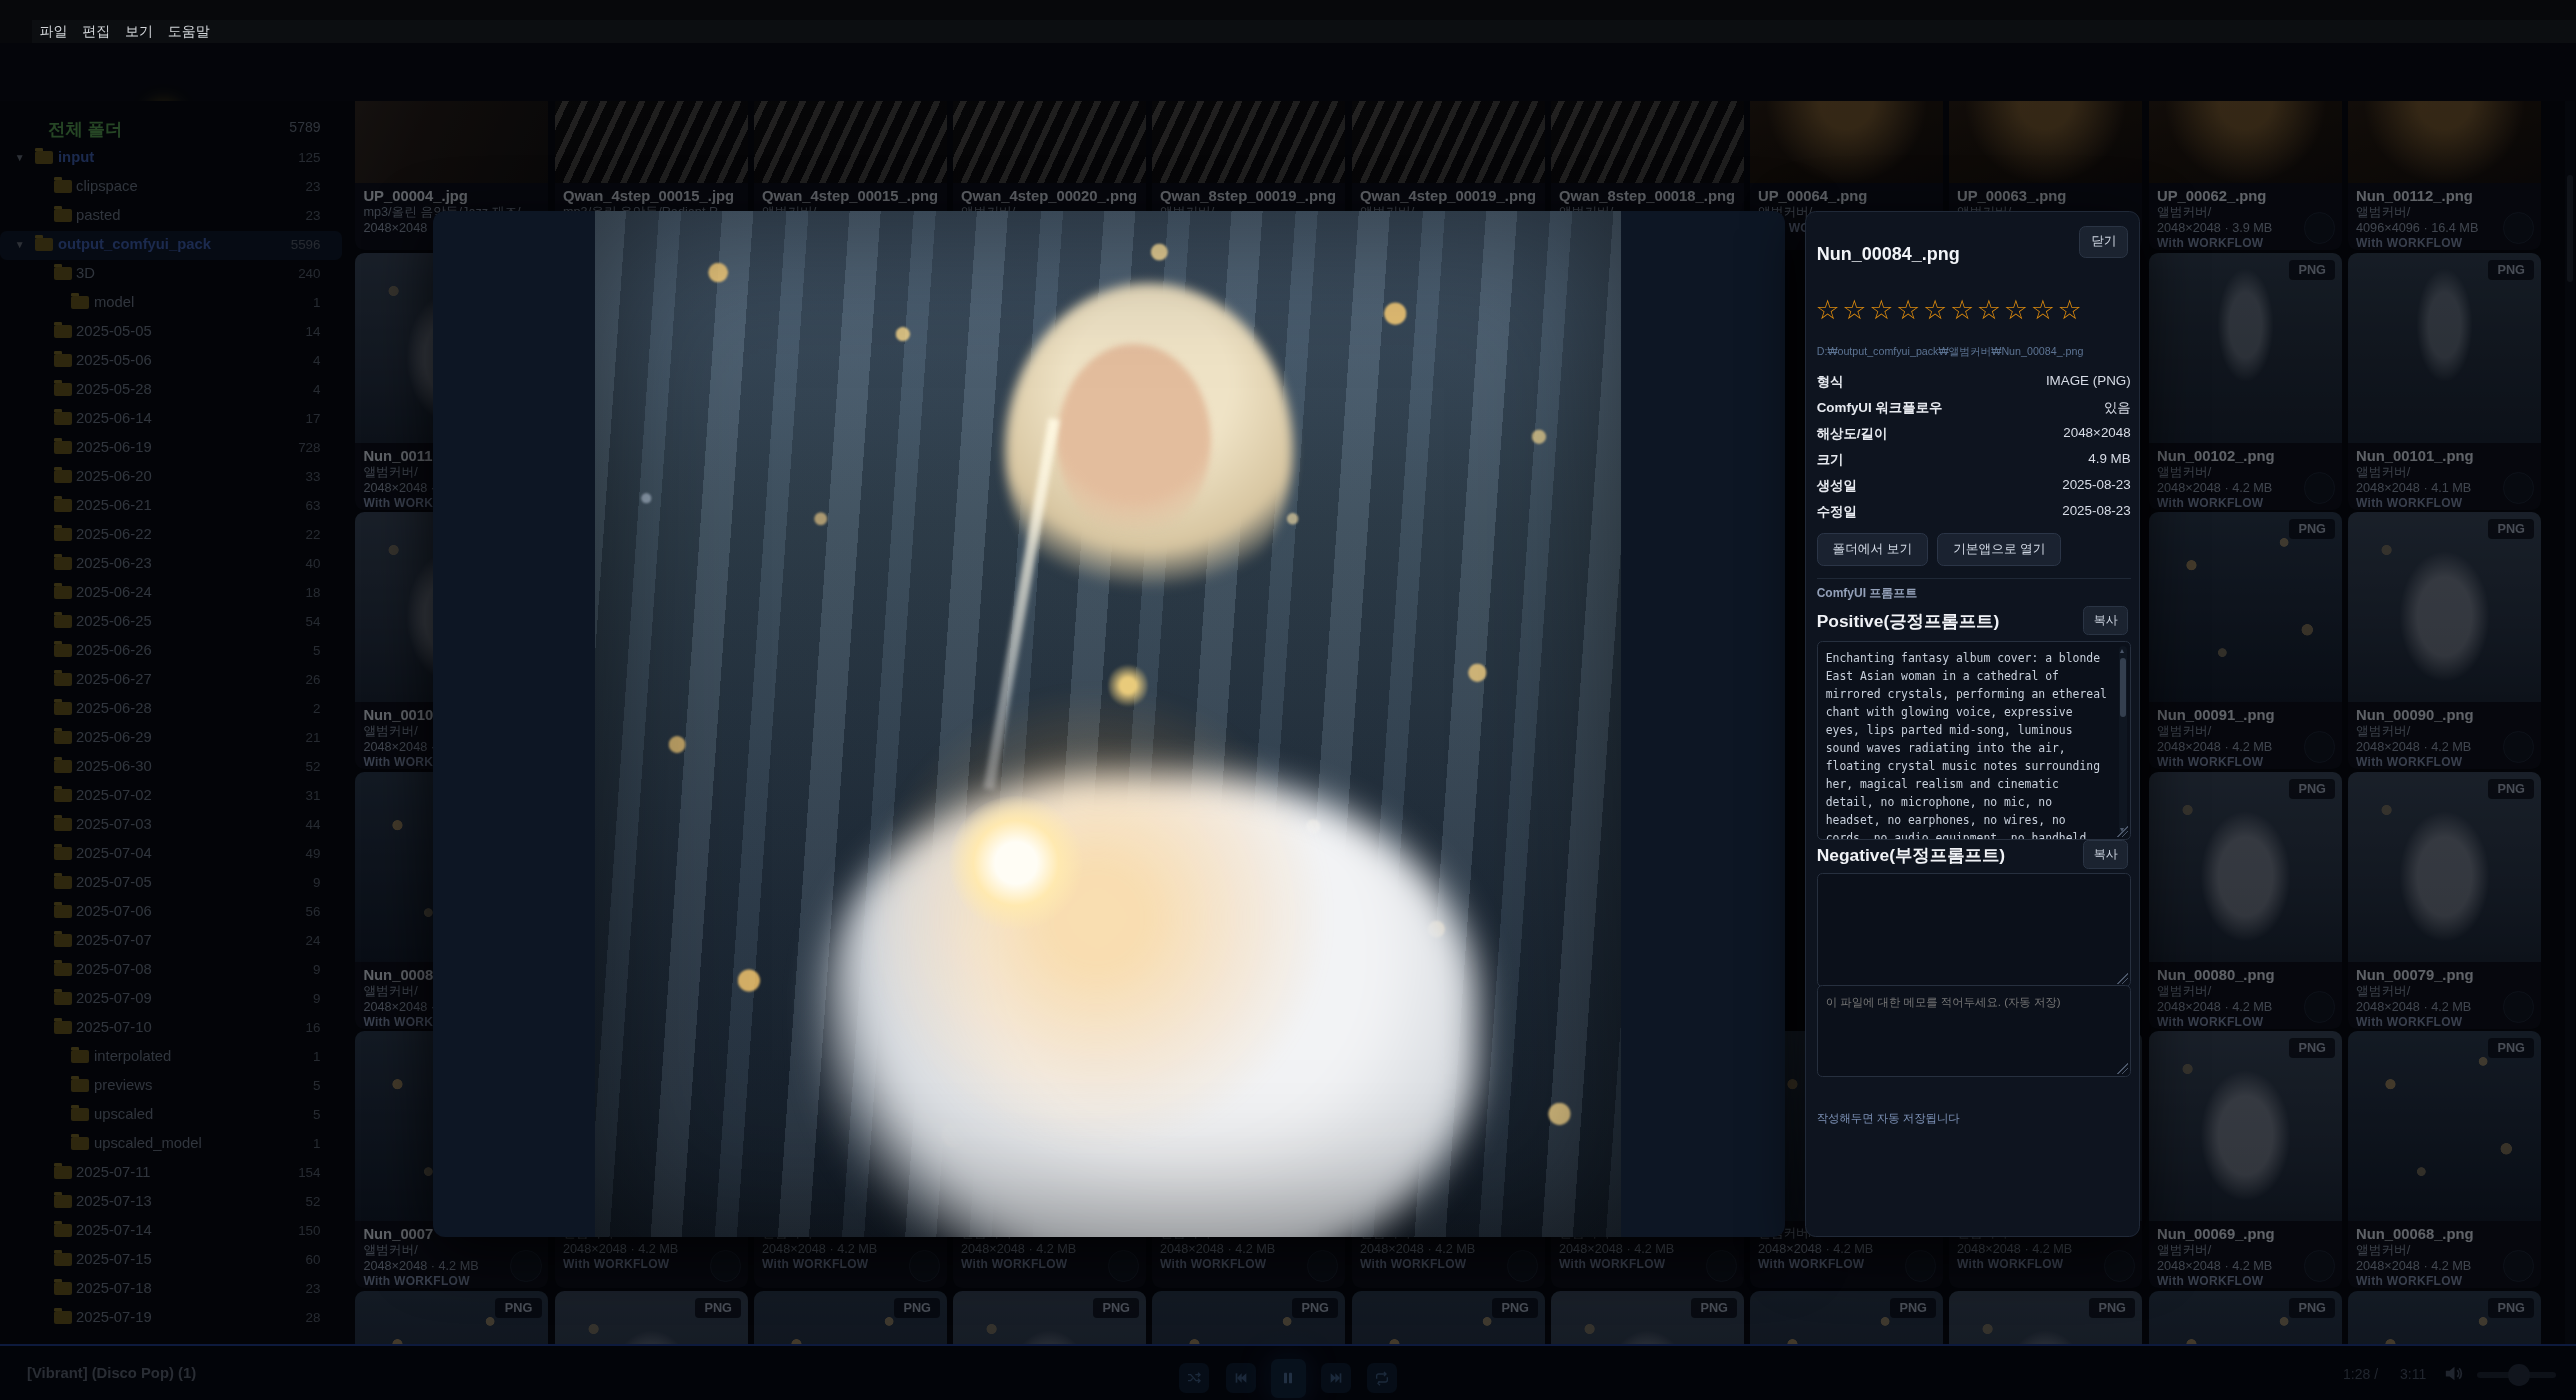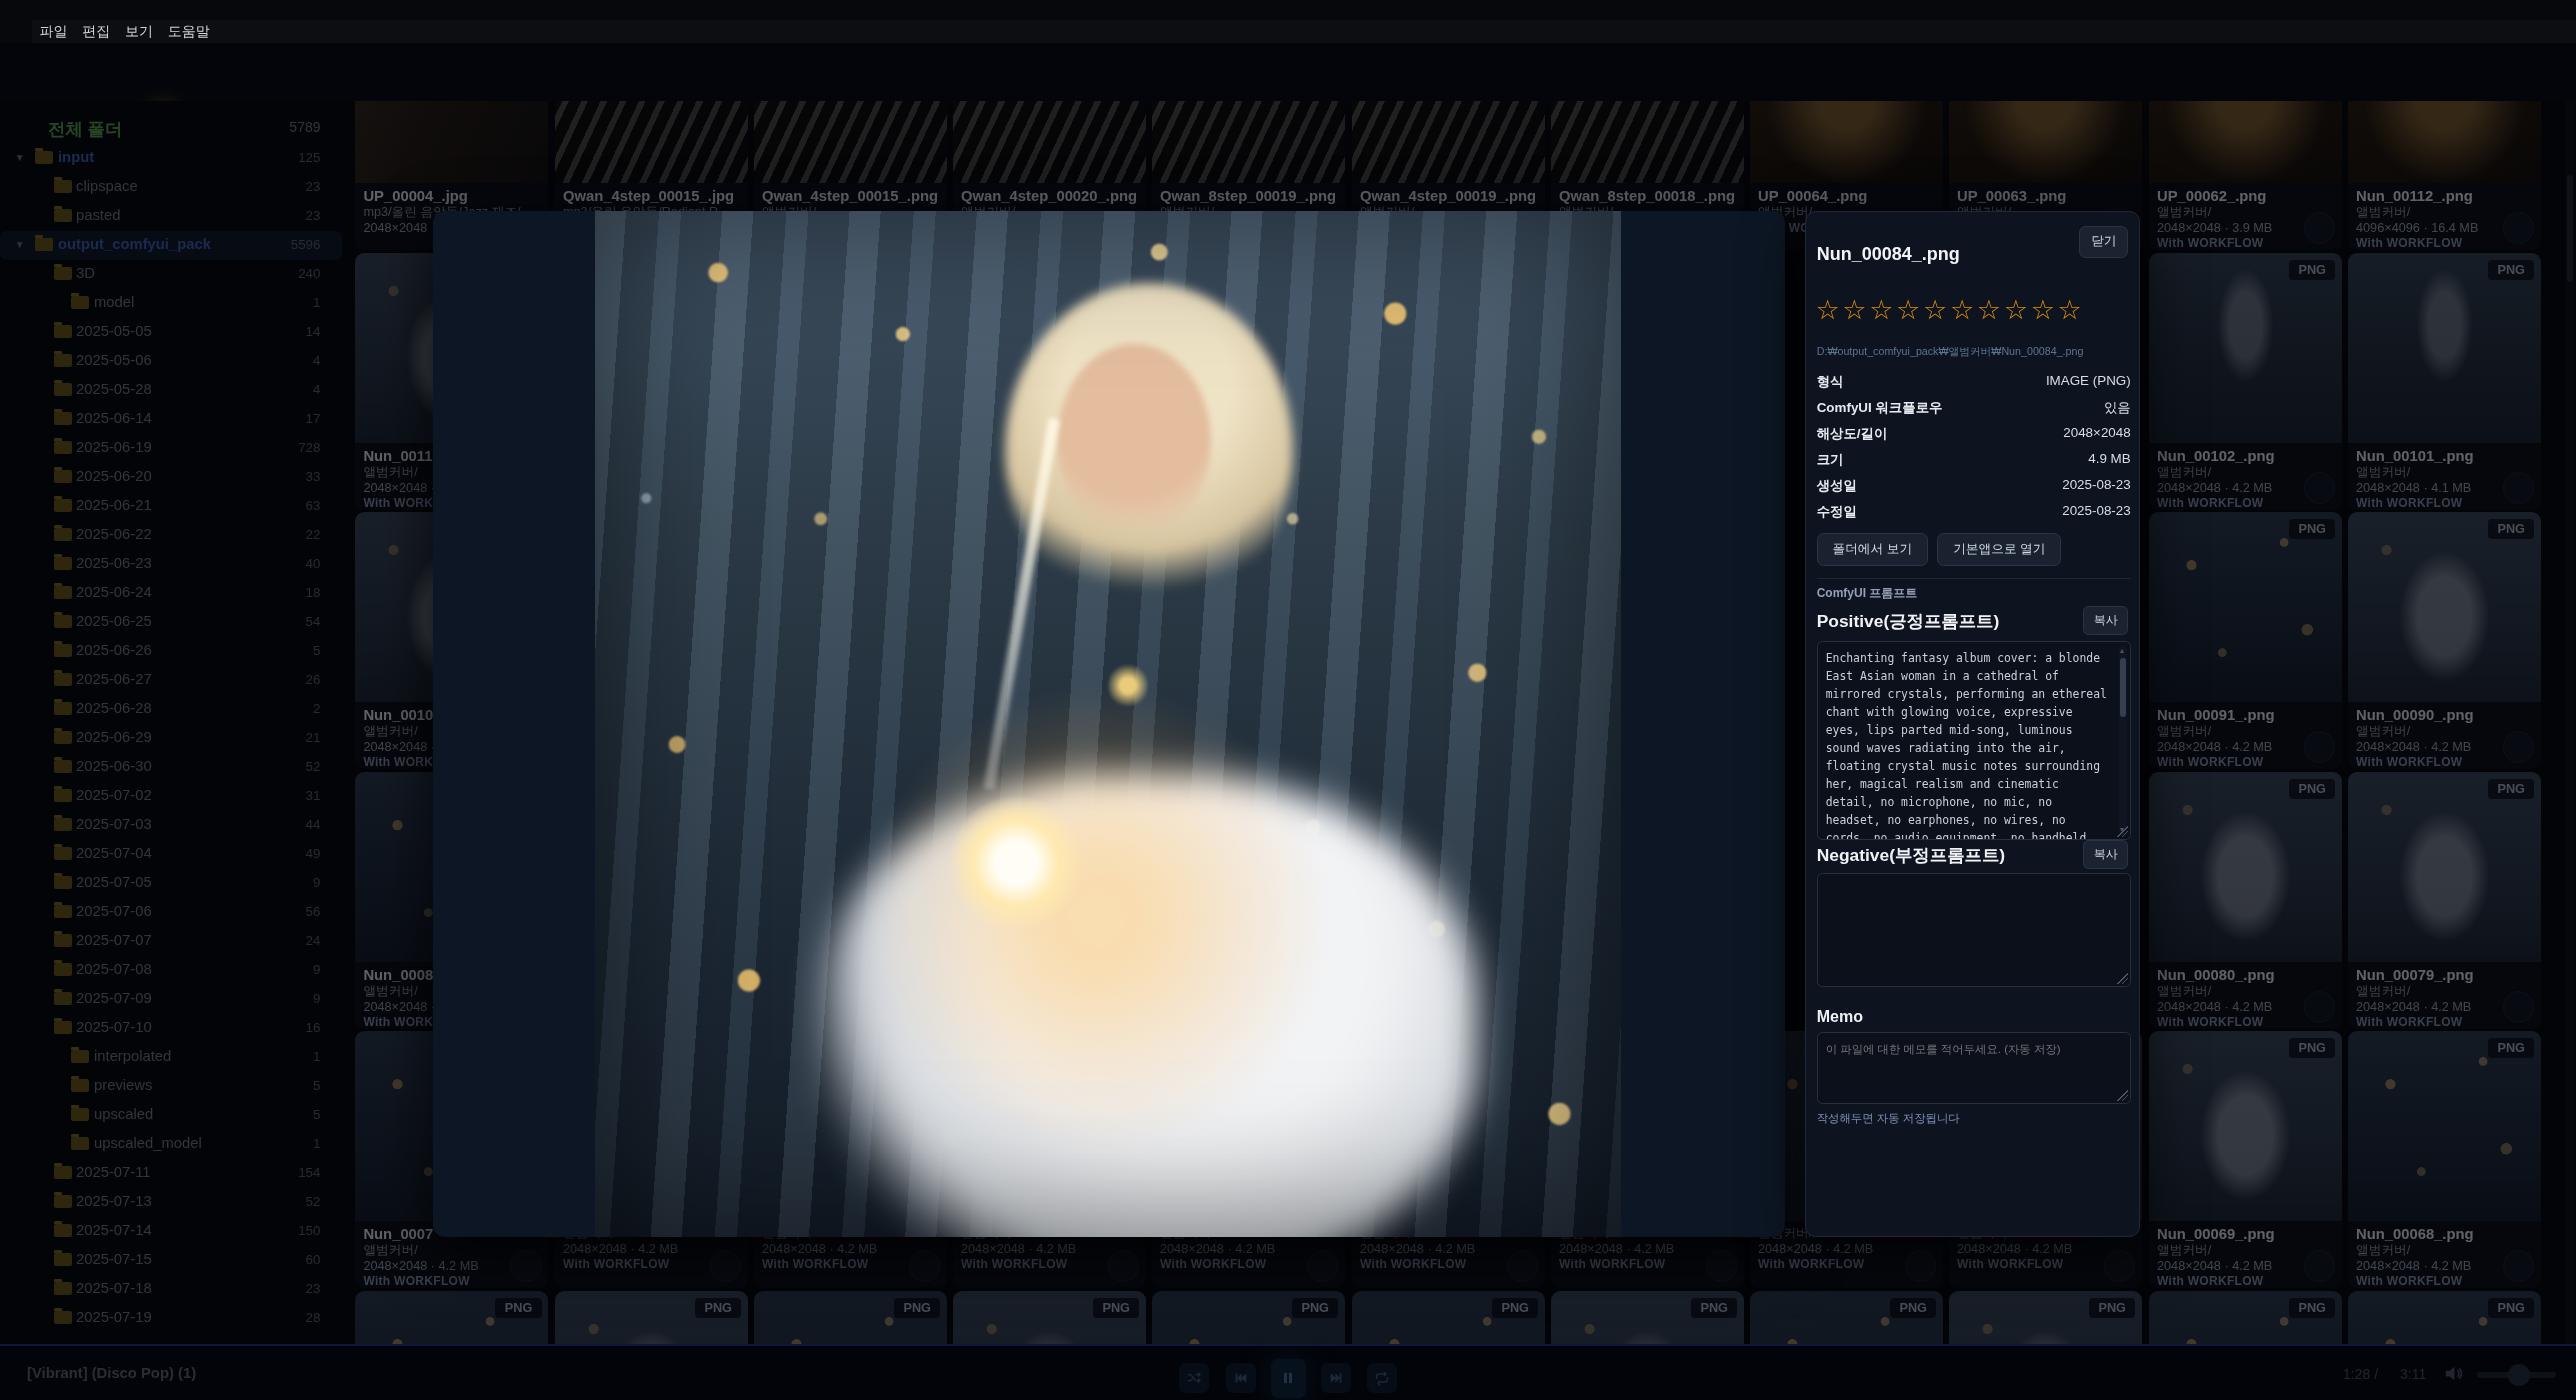--- a/index.html
+++ b/index.html
@@ -963,21 +963,21 @@
     </div>
 
     <div class="prhead" style="top:631px">Negative(부정프롬프트)</div>
     <div class="copybtn" style="top:628px">복사</div>
     <div class="parea" style="top:661px;height:114px">
       <textarea readonly="" style=""></textarea>
       <div class="rsz"></div>
     </div>
 
     <div class="memolabel">Memo</div>
-    <div class="parea" style="top:820px;height:72px">
+    <div class="parea" style="top:773px;height:92px">
       <textarea class="memoph" placeholder="이 파일에 대한 메모를 적어두세요. (자동 저장)" style=""></textarea>
       <div class="rsz"></div>
     </div>
     <div class="memohint">작성해두면 자동 저장됩니다</div>
   </div>
 
   <div class="vscroll">
     <div class="vthumb"></div>
   </div>
 </div>

